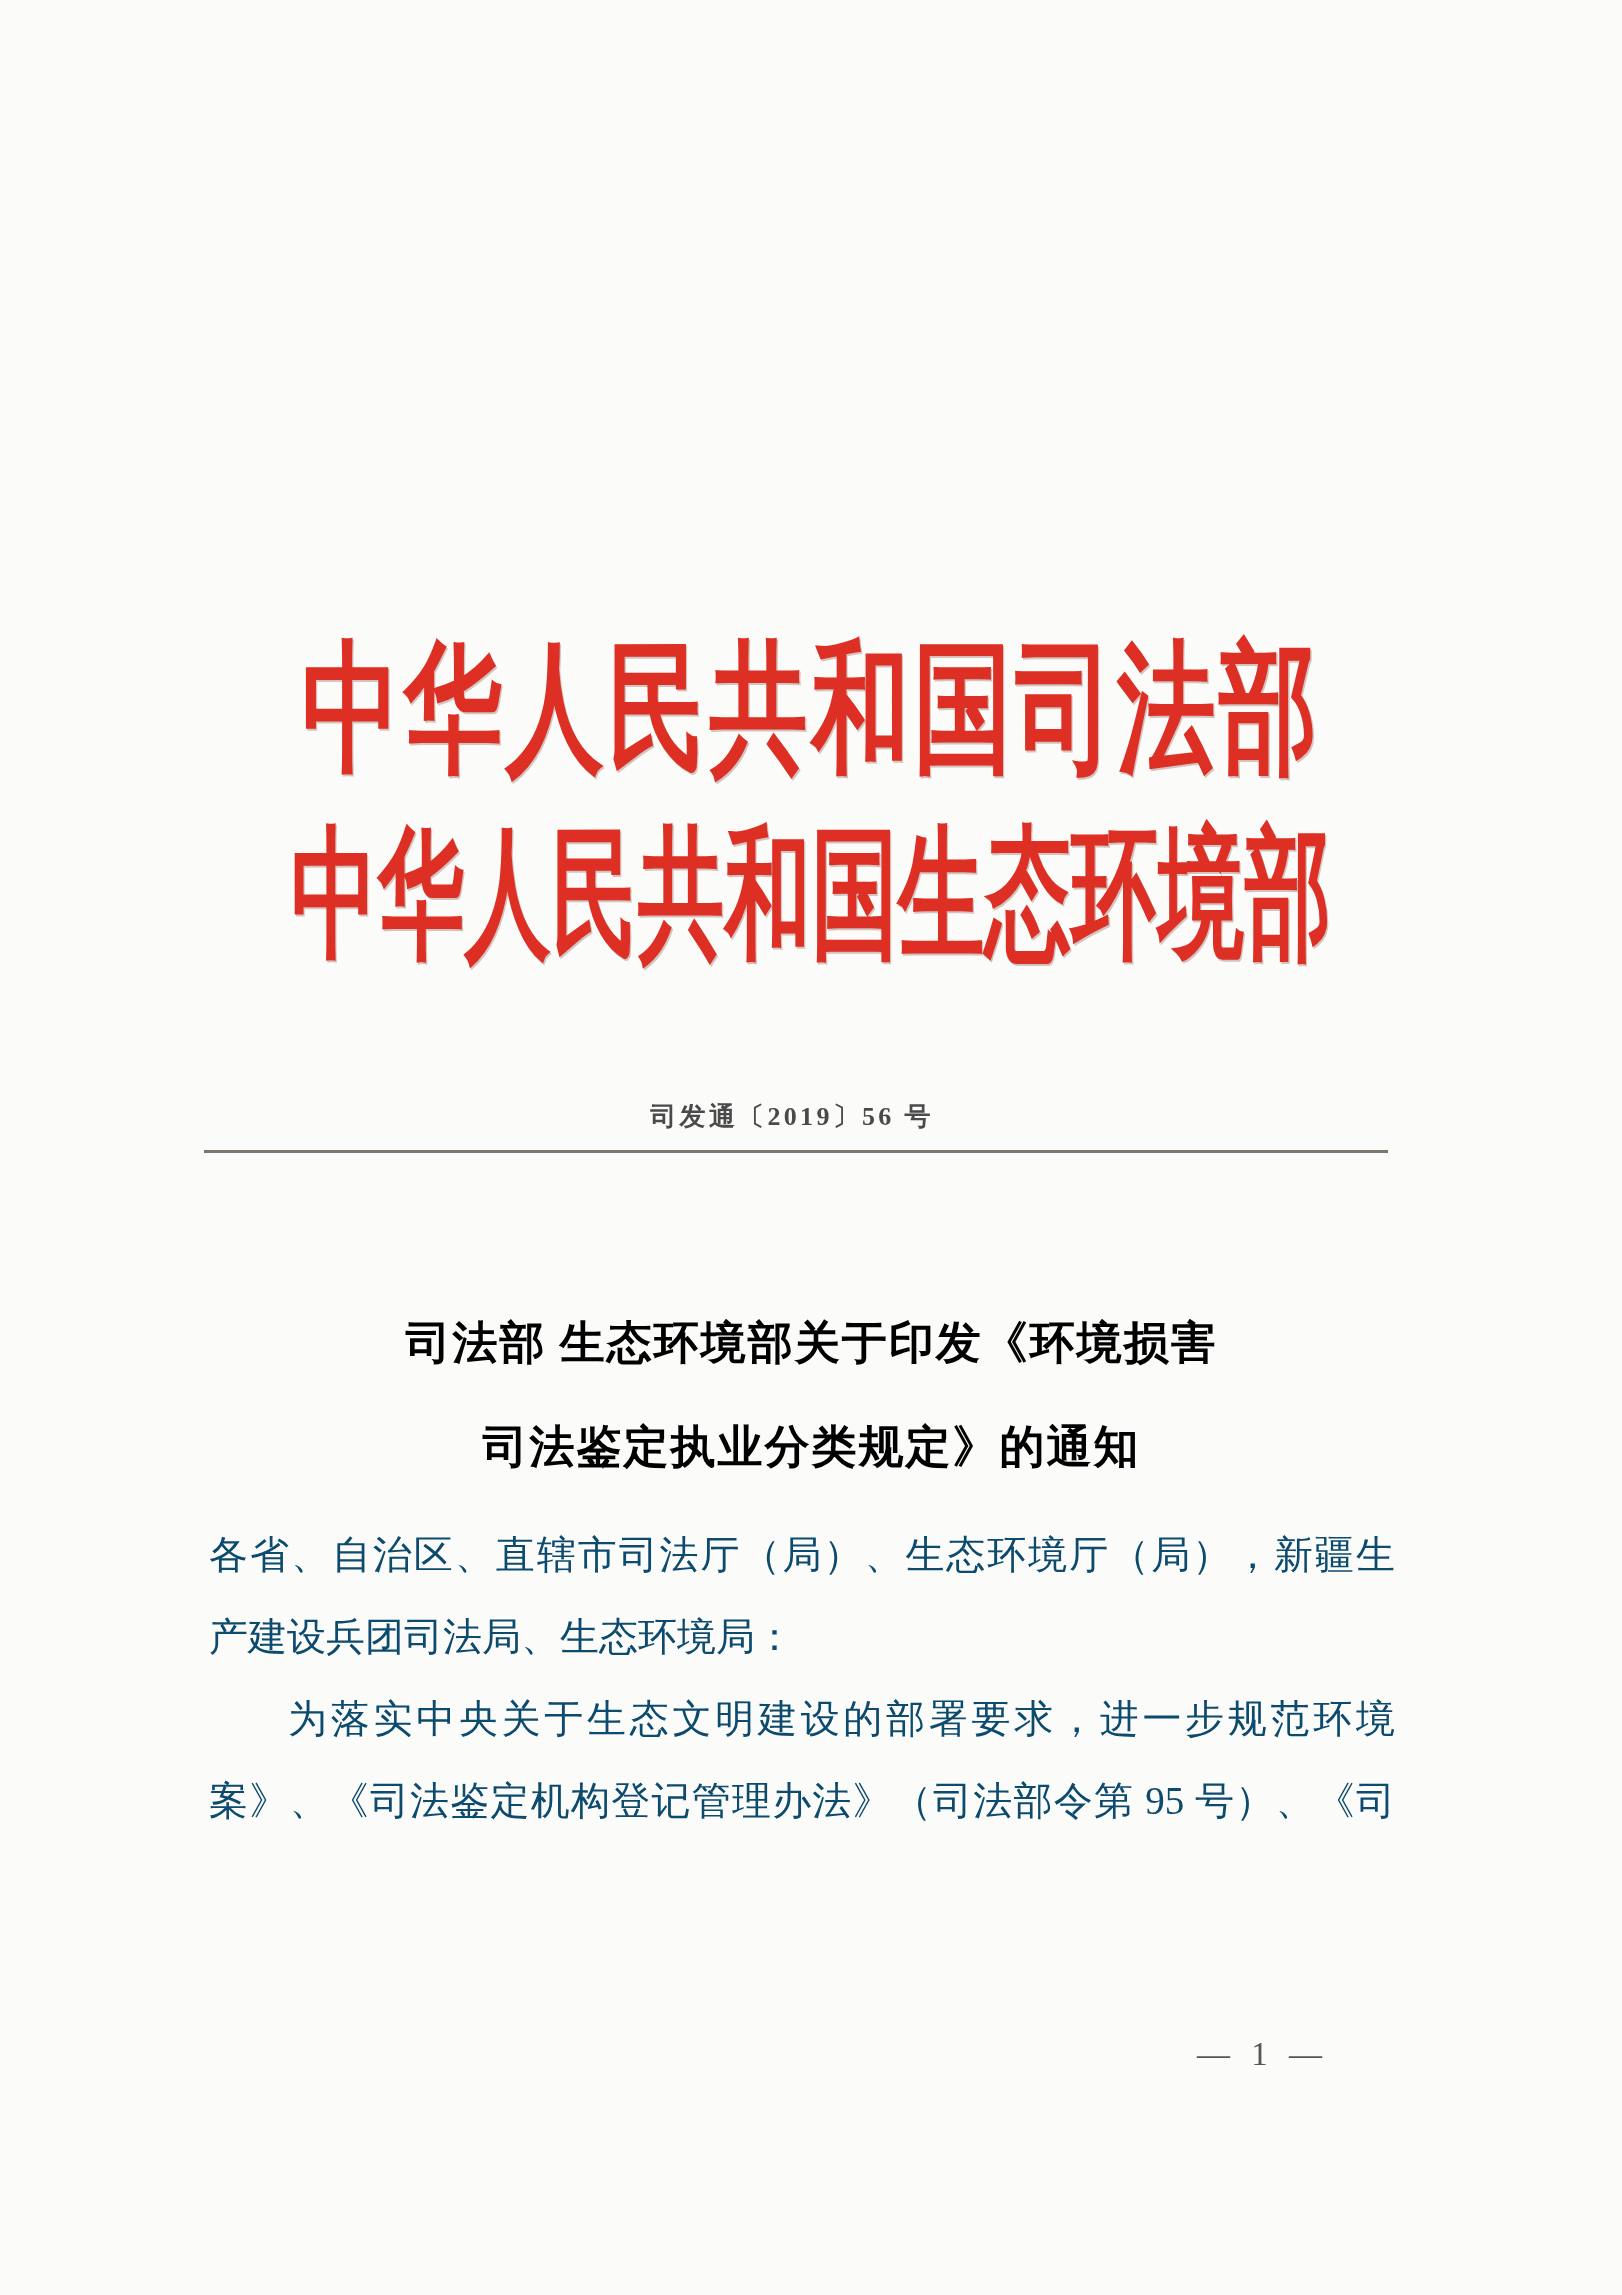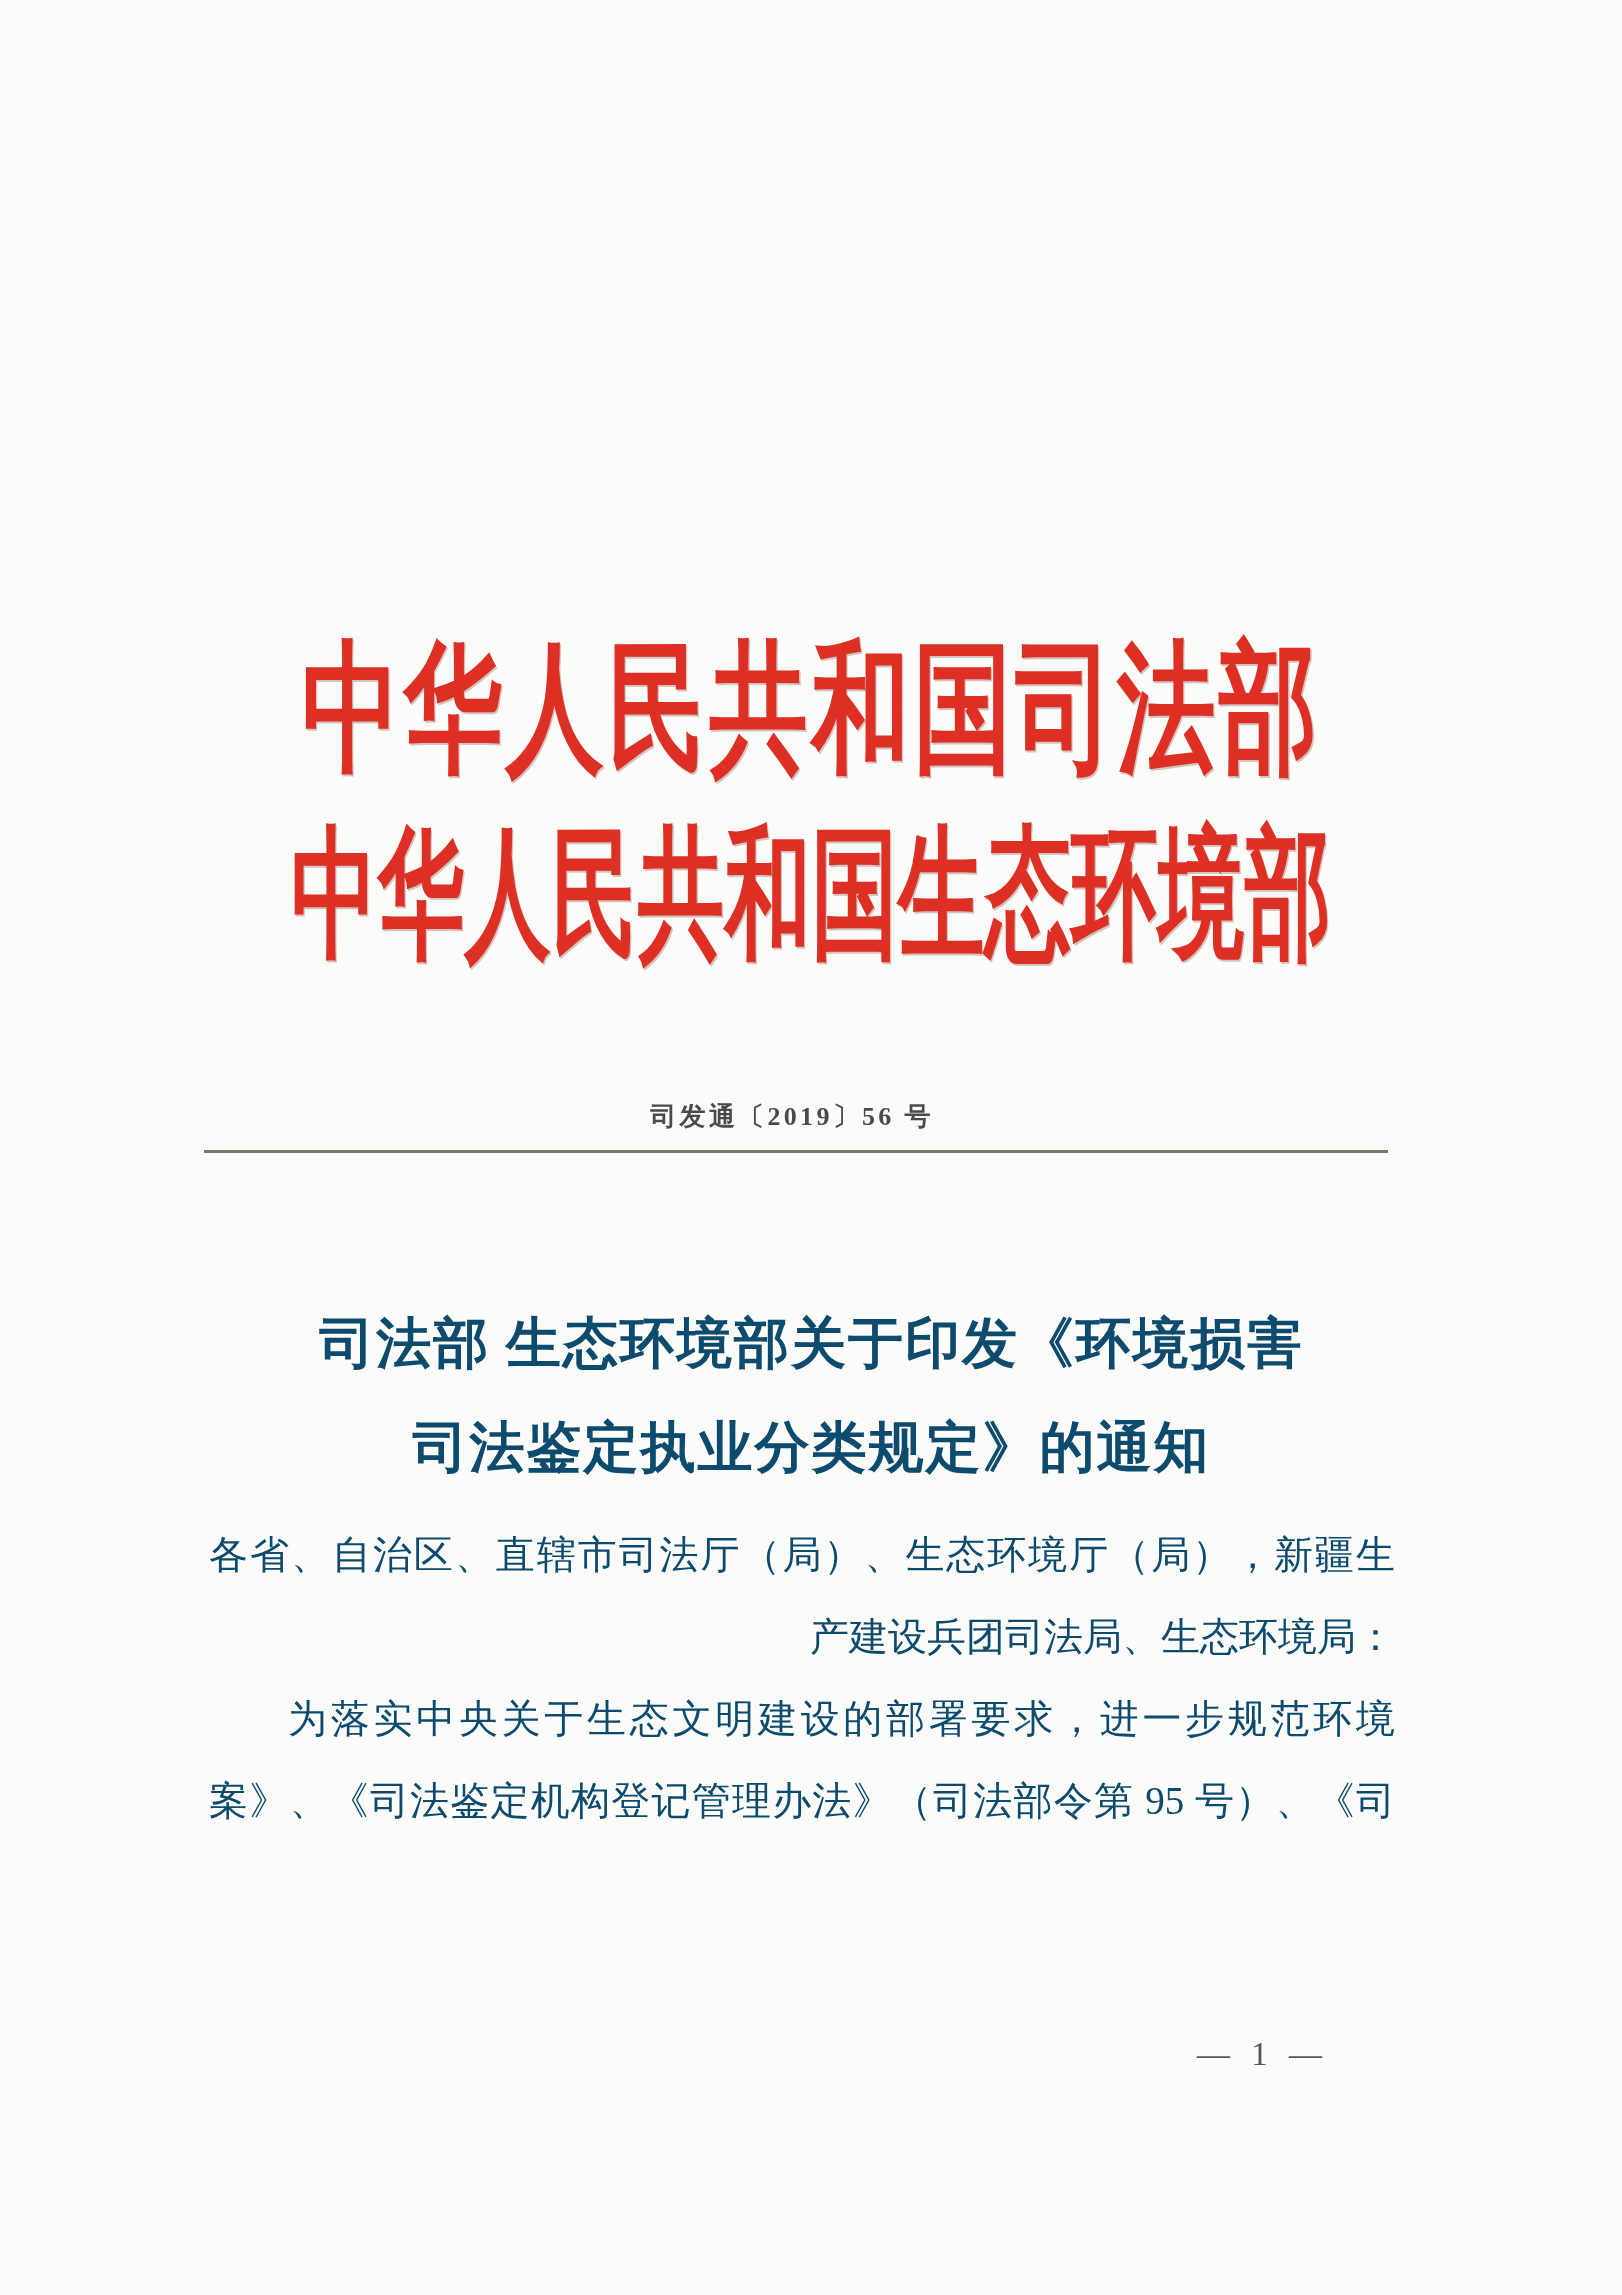--- a/index.html
+++ b/index.html
@@ -61,44 +61,43 @@
     left: 204px;
     width: 1184px;
     height: 2.6px;
     background: #7d766c;
   }
 
   
   .title-line {
     left: 0; right: 0;
     text-align: center;
-    font-size: 55px;
+    font-size: 45px;
     line-height: 59px;
     font-weight: bold;
-    color: #0c4a6e;
+    color: #000000;
     letter-spacing: 2px;
     white-space: nowrap;
   }
   #title-1 { top: 1314px; }
   #title-2 { top: 1418px; }
 
   
   #body-lines {
     top: 1514px;
     left: 209px;
     width: 1186px;
     font-size: 39px;
     color: #0c4a6e;
     font-weight: 500;
   }
   .body-line {
     line-height: 82px;
     height: 82px;
     overflow: hidden;
-    text-align: right;
   }
   .body-line.justify {
     text-align: justify;
     text-align-last: justify;
   }
   .body-line.indent {
     text-indent: 79px;
   }
 
   

